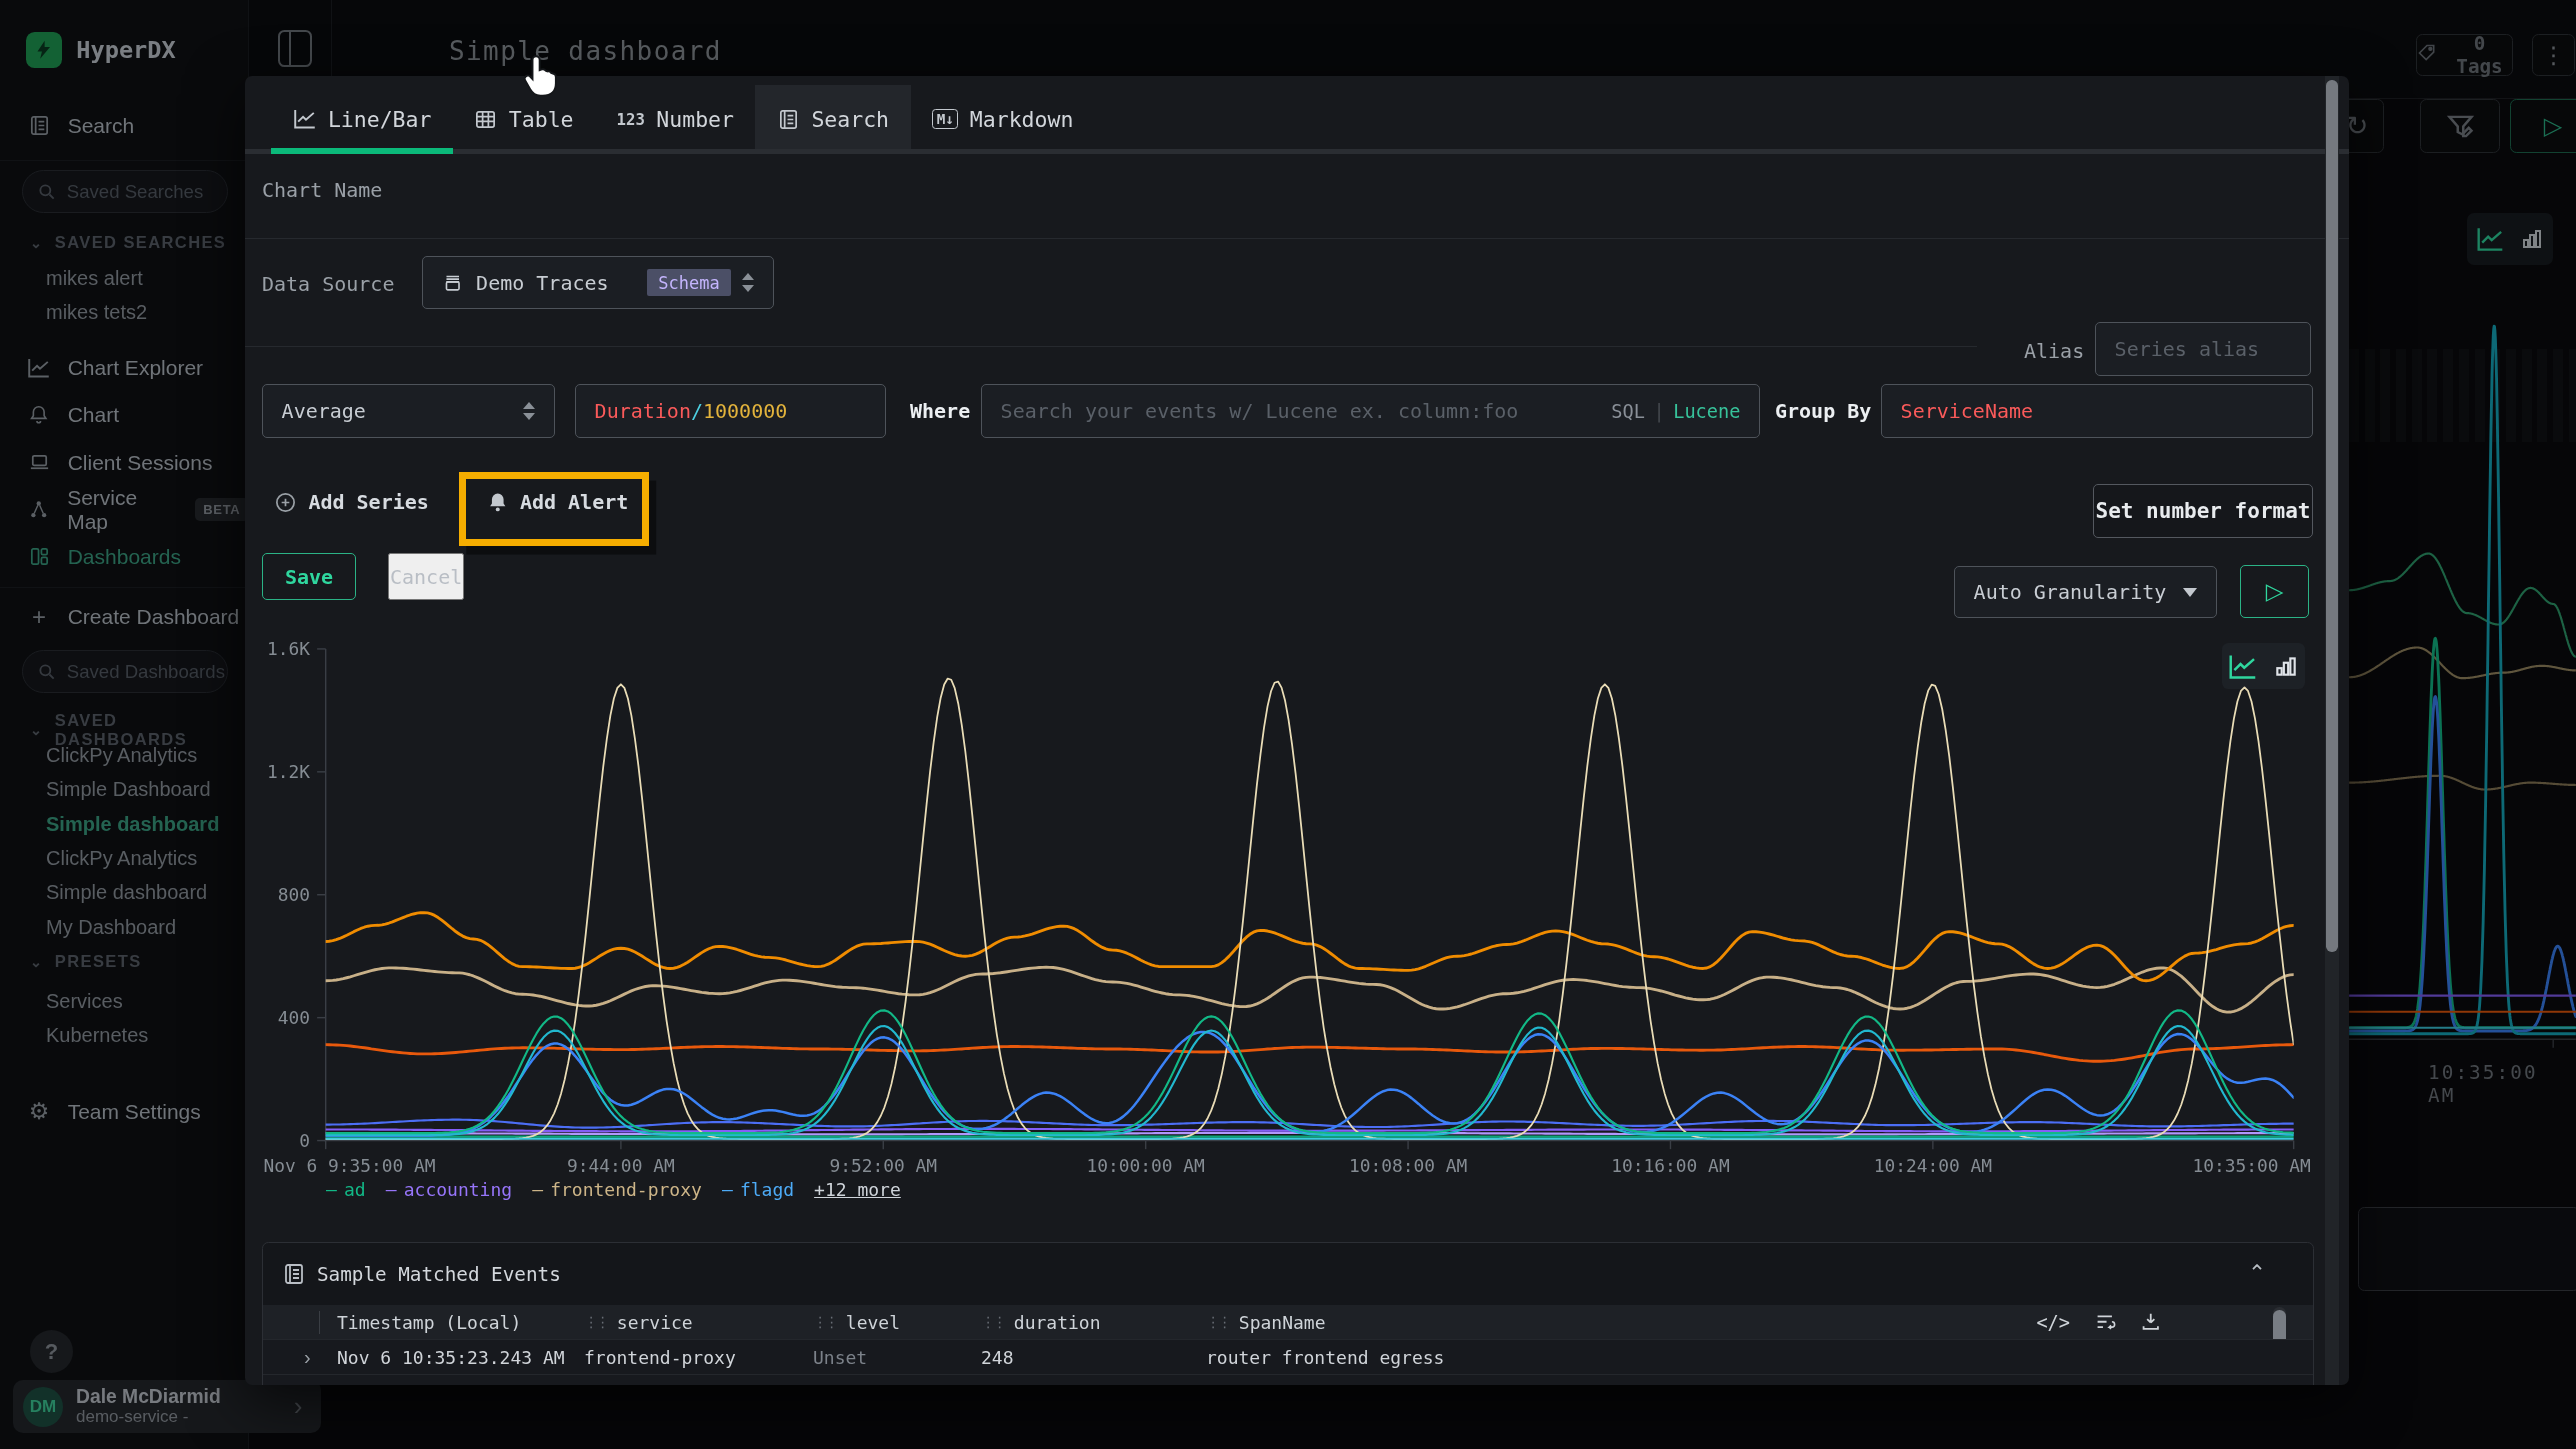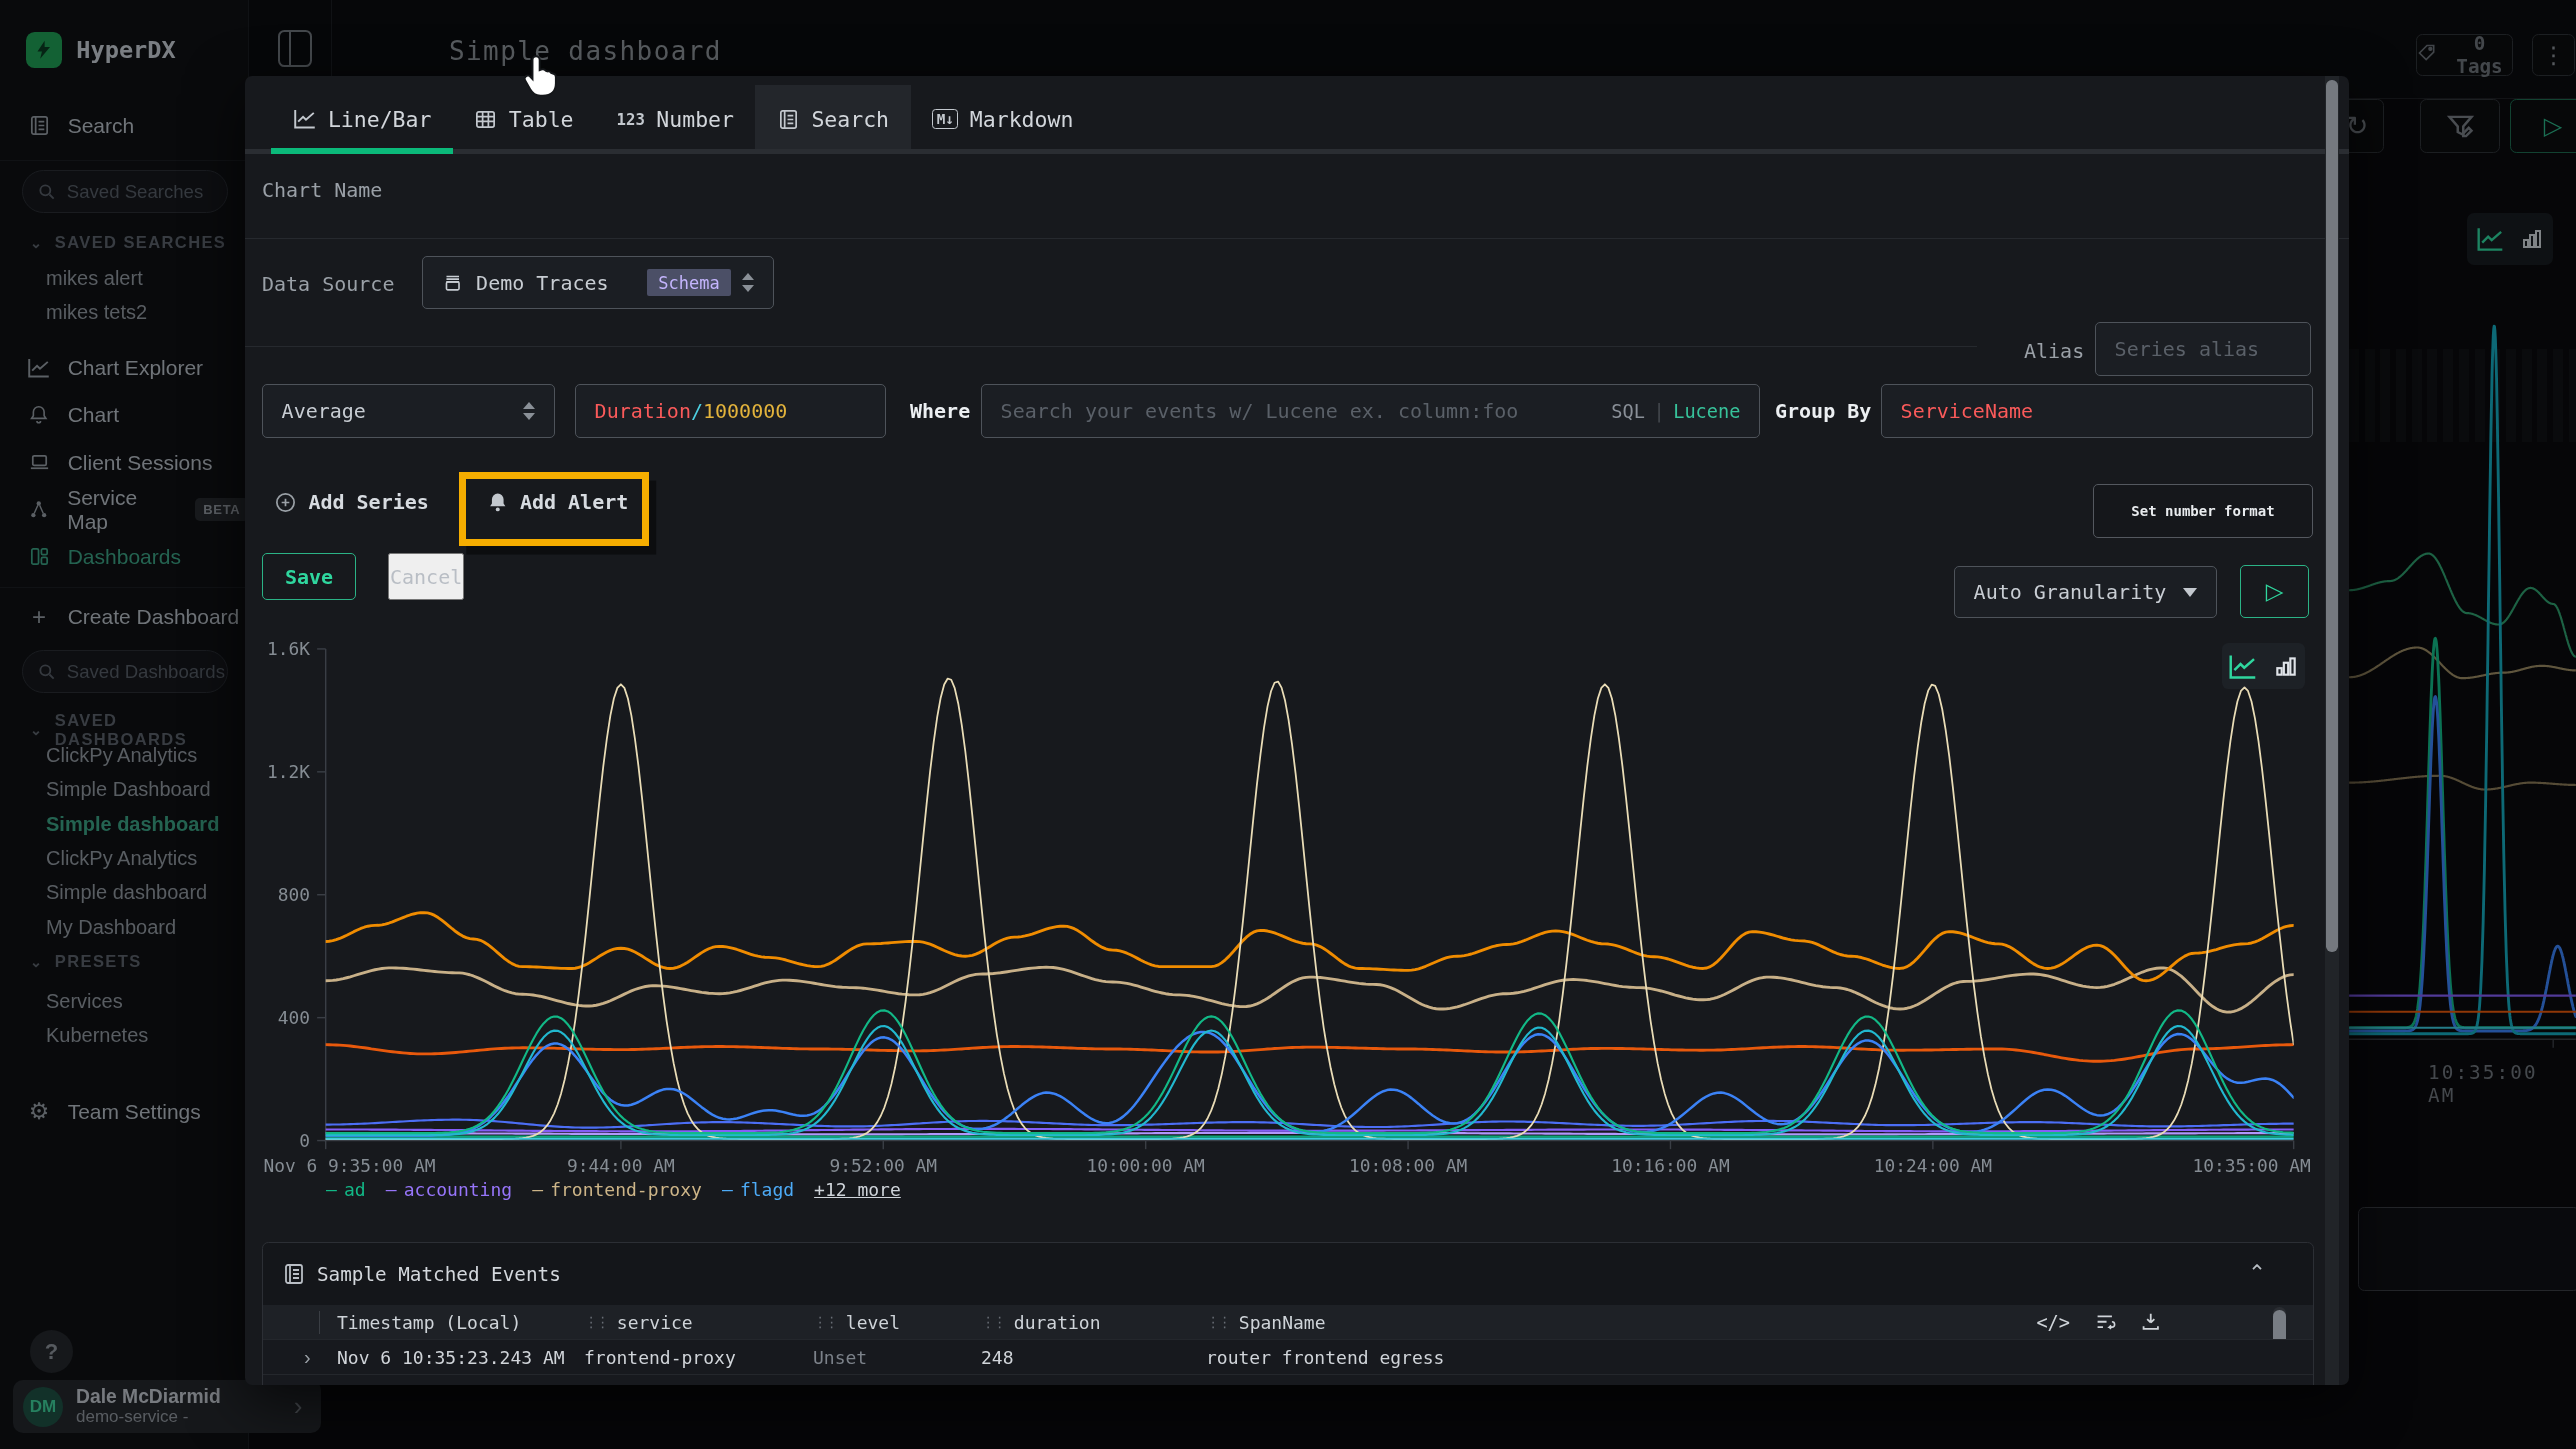--- a/index.html
+++ b/index.html
@@ -112,21 +112,21 @@
   #where-langs .sql { color:#8a9098; } #where-langs .sep { color:#44484e; padding:0 8.6px; }
   #where-langs .lucene { color:#37c29a; }
 
   .ghost-btn { position:absolute; display:flex; align-items:center; gap:11.4px; background:transparent; border:none;
                font-family:"DejaVu Sans Mono", monospace; font-weight:bold; font-size:20px; color:#d7dbe0; }
   #annotation-box { position:absolute; left:214px; top:396px; width:190px; height:74px;
                     border:7.2px solid #f5ad00; box-shadow:7.2px 8.6px 0 rgba(0,0,0,.45); z-index:12; }
   #set-number-format { position:absolute; left:1848px; top:408px; width:220px; height:54px;
                        border:1.4px solid #54585f; border-radius:5px; background:#15171b;
                        display:flex; align-items:center; justify-content:center;
-                       font-family:"DejaVu Sans Mono", monospace; font-weight:bold; font-size:14px; color:#e8ebee; }
+                       font-family:"DejaVu Sans Mono", monospace; font-weight:bold; font-size:21px; color:#e8ebee; }
   #save-btn { position:absolute; left:17px; top:477px; width:94px; height:47px; border:1.4px solid #2bb386;
               border-radius:5px; background:transparent; display:flex; align-items:center; justify-content:center;
               font-family:"DejaVu Sans Mono", monospace; font-weight:bold; font-size:20px; color:#2fd69e; }
   #cancel-btn { position:absolute; left:143px; top:477px; height:47px; display:flex; align-items:center;
                 font-family:"DejaVu Sans Mono", monospace; font-size:20px; color:#b9bec5; }
   #granularity { left:1709px; top:490px; width:263px; height:52px; }
   #granularity .caret { margin-left:auto; width:0; height:0; border-left:7.9px solid transparent;
                         border-right:7.9px solid transparent; border-top:9.3px solid #c3c8ce; }
   #run-btn { position:absolute; left:1995px; top:489px; width:69px; height:53px; border:1.4px solid #2bb386;
              border-radius:5px; display:flex; align-items:center; justify-content:center; color:#2fd69e; font-size:23px; }

